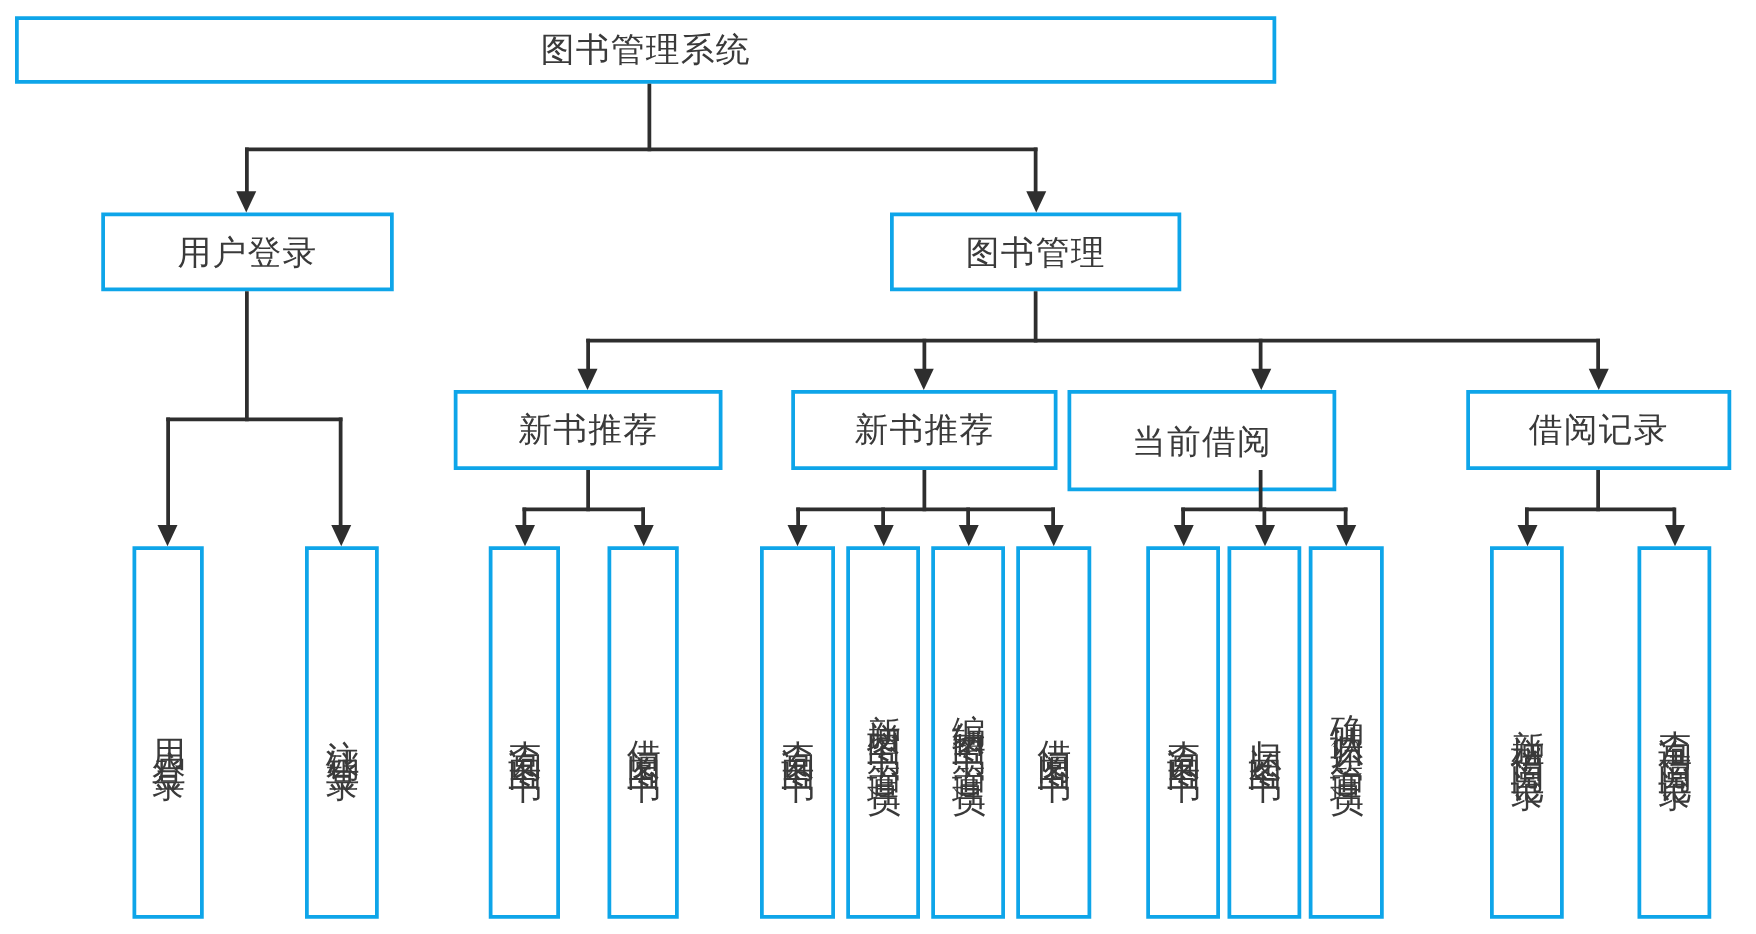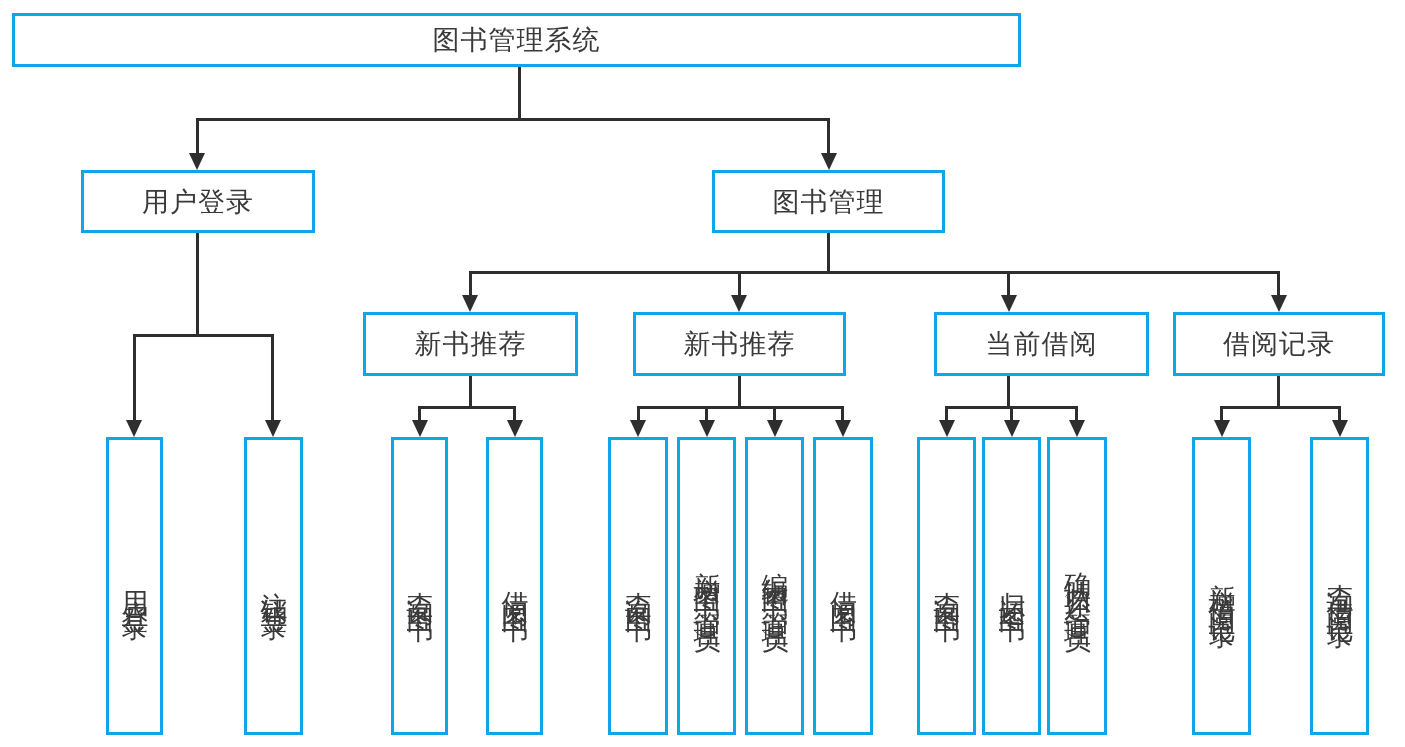--- a/index.html
+++ b/index.html
@@ -70,21 +70,21 @@
   </div>
 
   <div class="box" style="left:363px;top:312px;width:215px;height:64px">
     <span>新书推荐</span>
   </div>
 
   <div class="box" style="left:633px;top:312px;width:213px;height:64px">
     <span>新书推荐</span>
   </div>
 
-  <div class="box" style="left:934px;top:312px;width:215px;height:64px">
+  <div class="box" style="left:854px;top:312px;width:215px;height:81px">
     <span>当前借阅</span>
   </div>
 
   <div class="box" style="left:1173px;top:312px;width:212px;height:64px">
     <span>借阅记录</span>
   </div>
 
   <div class="box vbox" style="left:106px;top:437px;width:57px;height:298px">
     <span class="vlabel">用户登录</span>
   </div>

